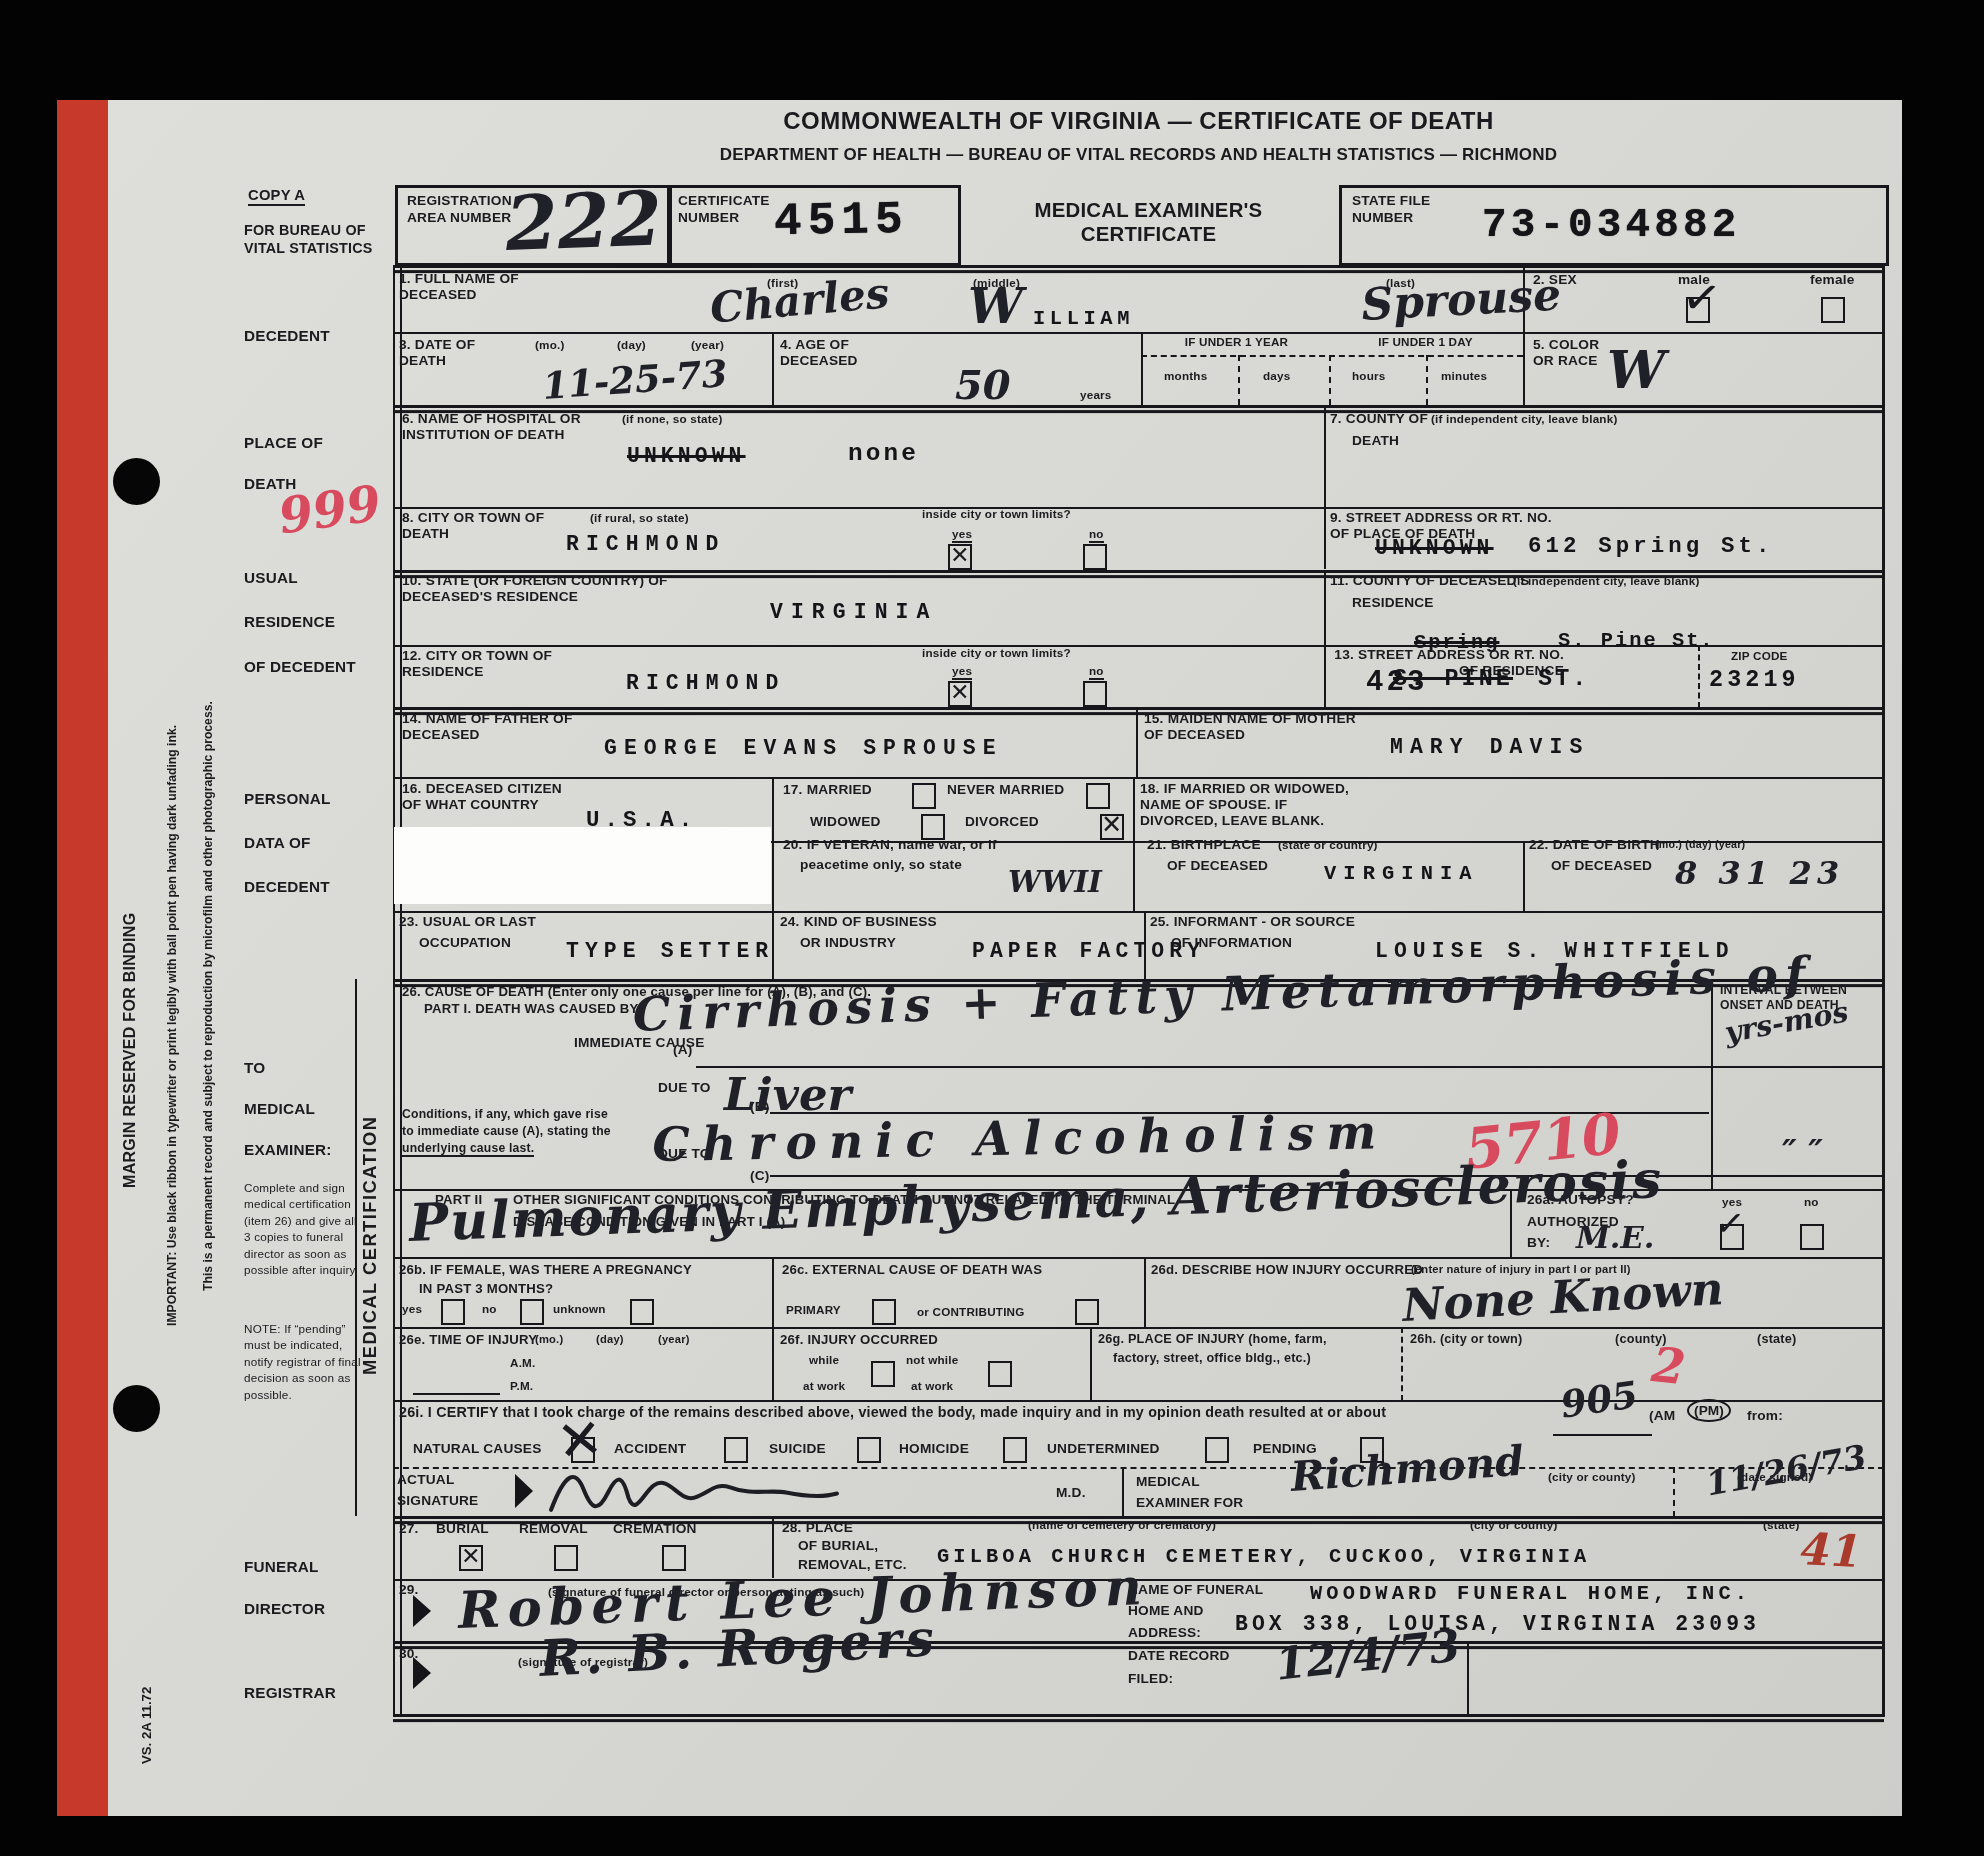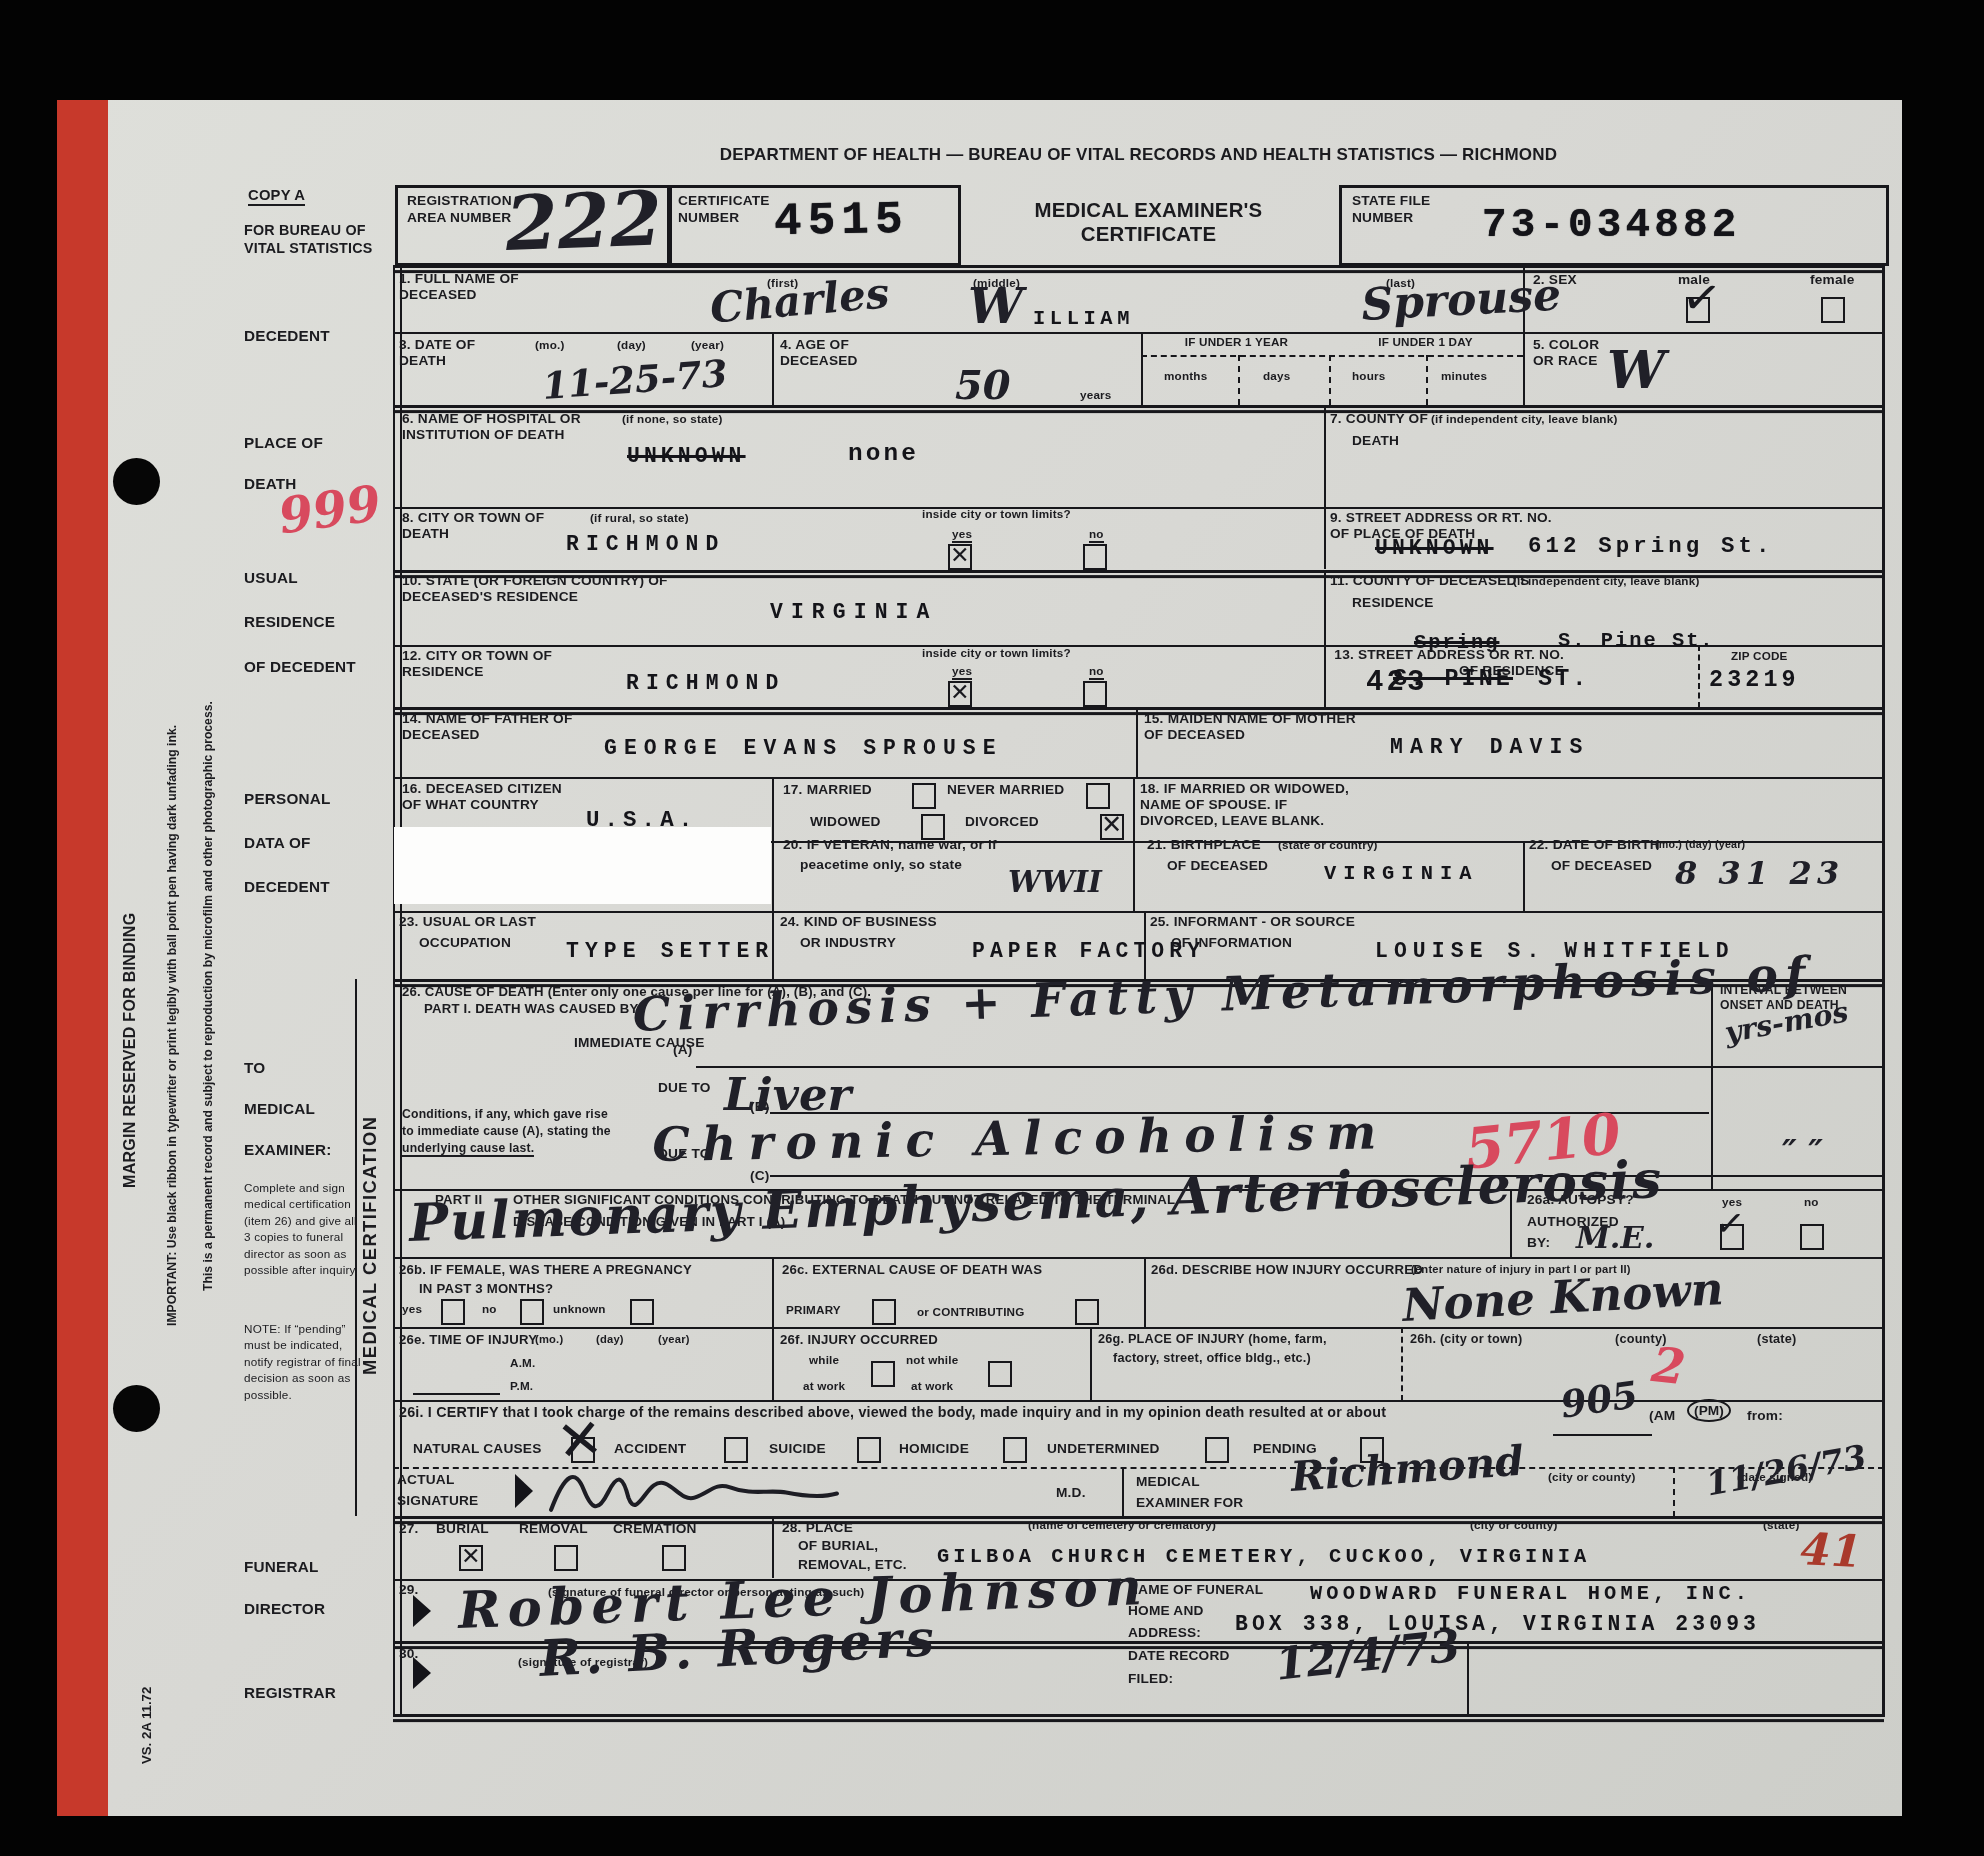--- a/index.html
+++ b/index.html
@@ -45,20 +45,21 @@
 <div id="sheet">
 
   <div class="stripe"></div>
   <div class="hole" style="left:56px;top:358px;"></div>
   <div class="hole" style="left:56px;top:1285px;"></div>
   <div class="vert" style="left:64px;top:640px;height:448px;width:23.4px;font-weight:700;font-size:16px;letter-spacing:0.3px;">MARGIN RESERVED FOR BINDING</div>
   <div class="vert" style="left:108px;top:366px;height:860px;width:18.3px;font-weight:700;font-size:12.2px;">IMPORTANT: Use black ribbon in typewriter or print legibly with ball point pen having dark unfading ink.</div>
   <div class="vert" style="left:144px;top:412px;height:779px;width:18.3px;font-weight:700;font-size:12.2px;">This is a permanent record and subject to reproduction by microfilm and other photographic process.</div>
   <div class="vert" style="left:82px;top:1542px;height:122px;width:19.3px;font-weight:700;font-size:13.2px;">VS. 2A 11.72</div>
 
+  <div class="lb ctr" style="left:336px;top:7.1px;width:1491px;font-size:24px;letter-spacing:0.5px;">COMMONWEALTH OF VIRGINIA — CERTIFICATE OF DEATH</div>
   <div class="lb ctr" style="left:336px;top:45px;width:1491px;font-size:17px;">DEPARTMENT OF HEALTH — BUREAU OF VITAL RECORDS AND HEALTH STATISTICS — RICHMOND</div>
 
   <span class="lb ul" style="left:191px;top:87px;font-size:14.8px;">COPY A</span>
   <span class="lb" style="left:187px;top:122px;font-size:14.3px;">FOR BUREAU OF</span>
   <span class="lb" style="left:187px;top:140px;font-size:14.3px;">VITAL STATISTICS</span>
 
   <div class="box" style="left:338px;top:85px;width:271px;height:75px;"></div>
   <span class="lb" style="left:350px;top:93px;">REGISTRATION</span>
   <span class="lb" style="left:350px;top:110px;">AREA NUMBER</span>
   <span class="hand" style="left:447px;top:80px;font-size:75px;transform:rotate(-2deg);">222</span>

